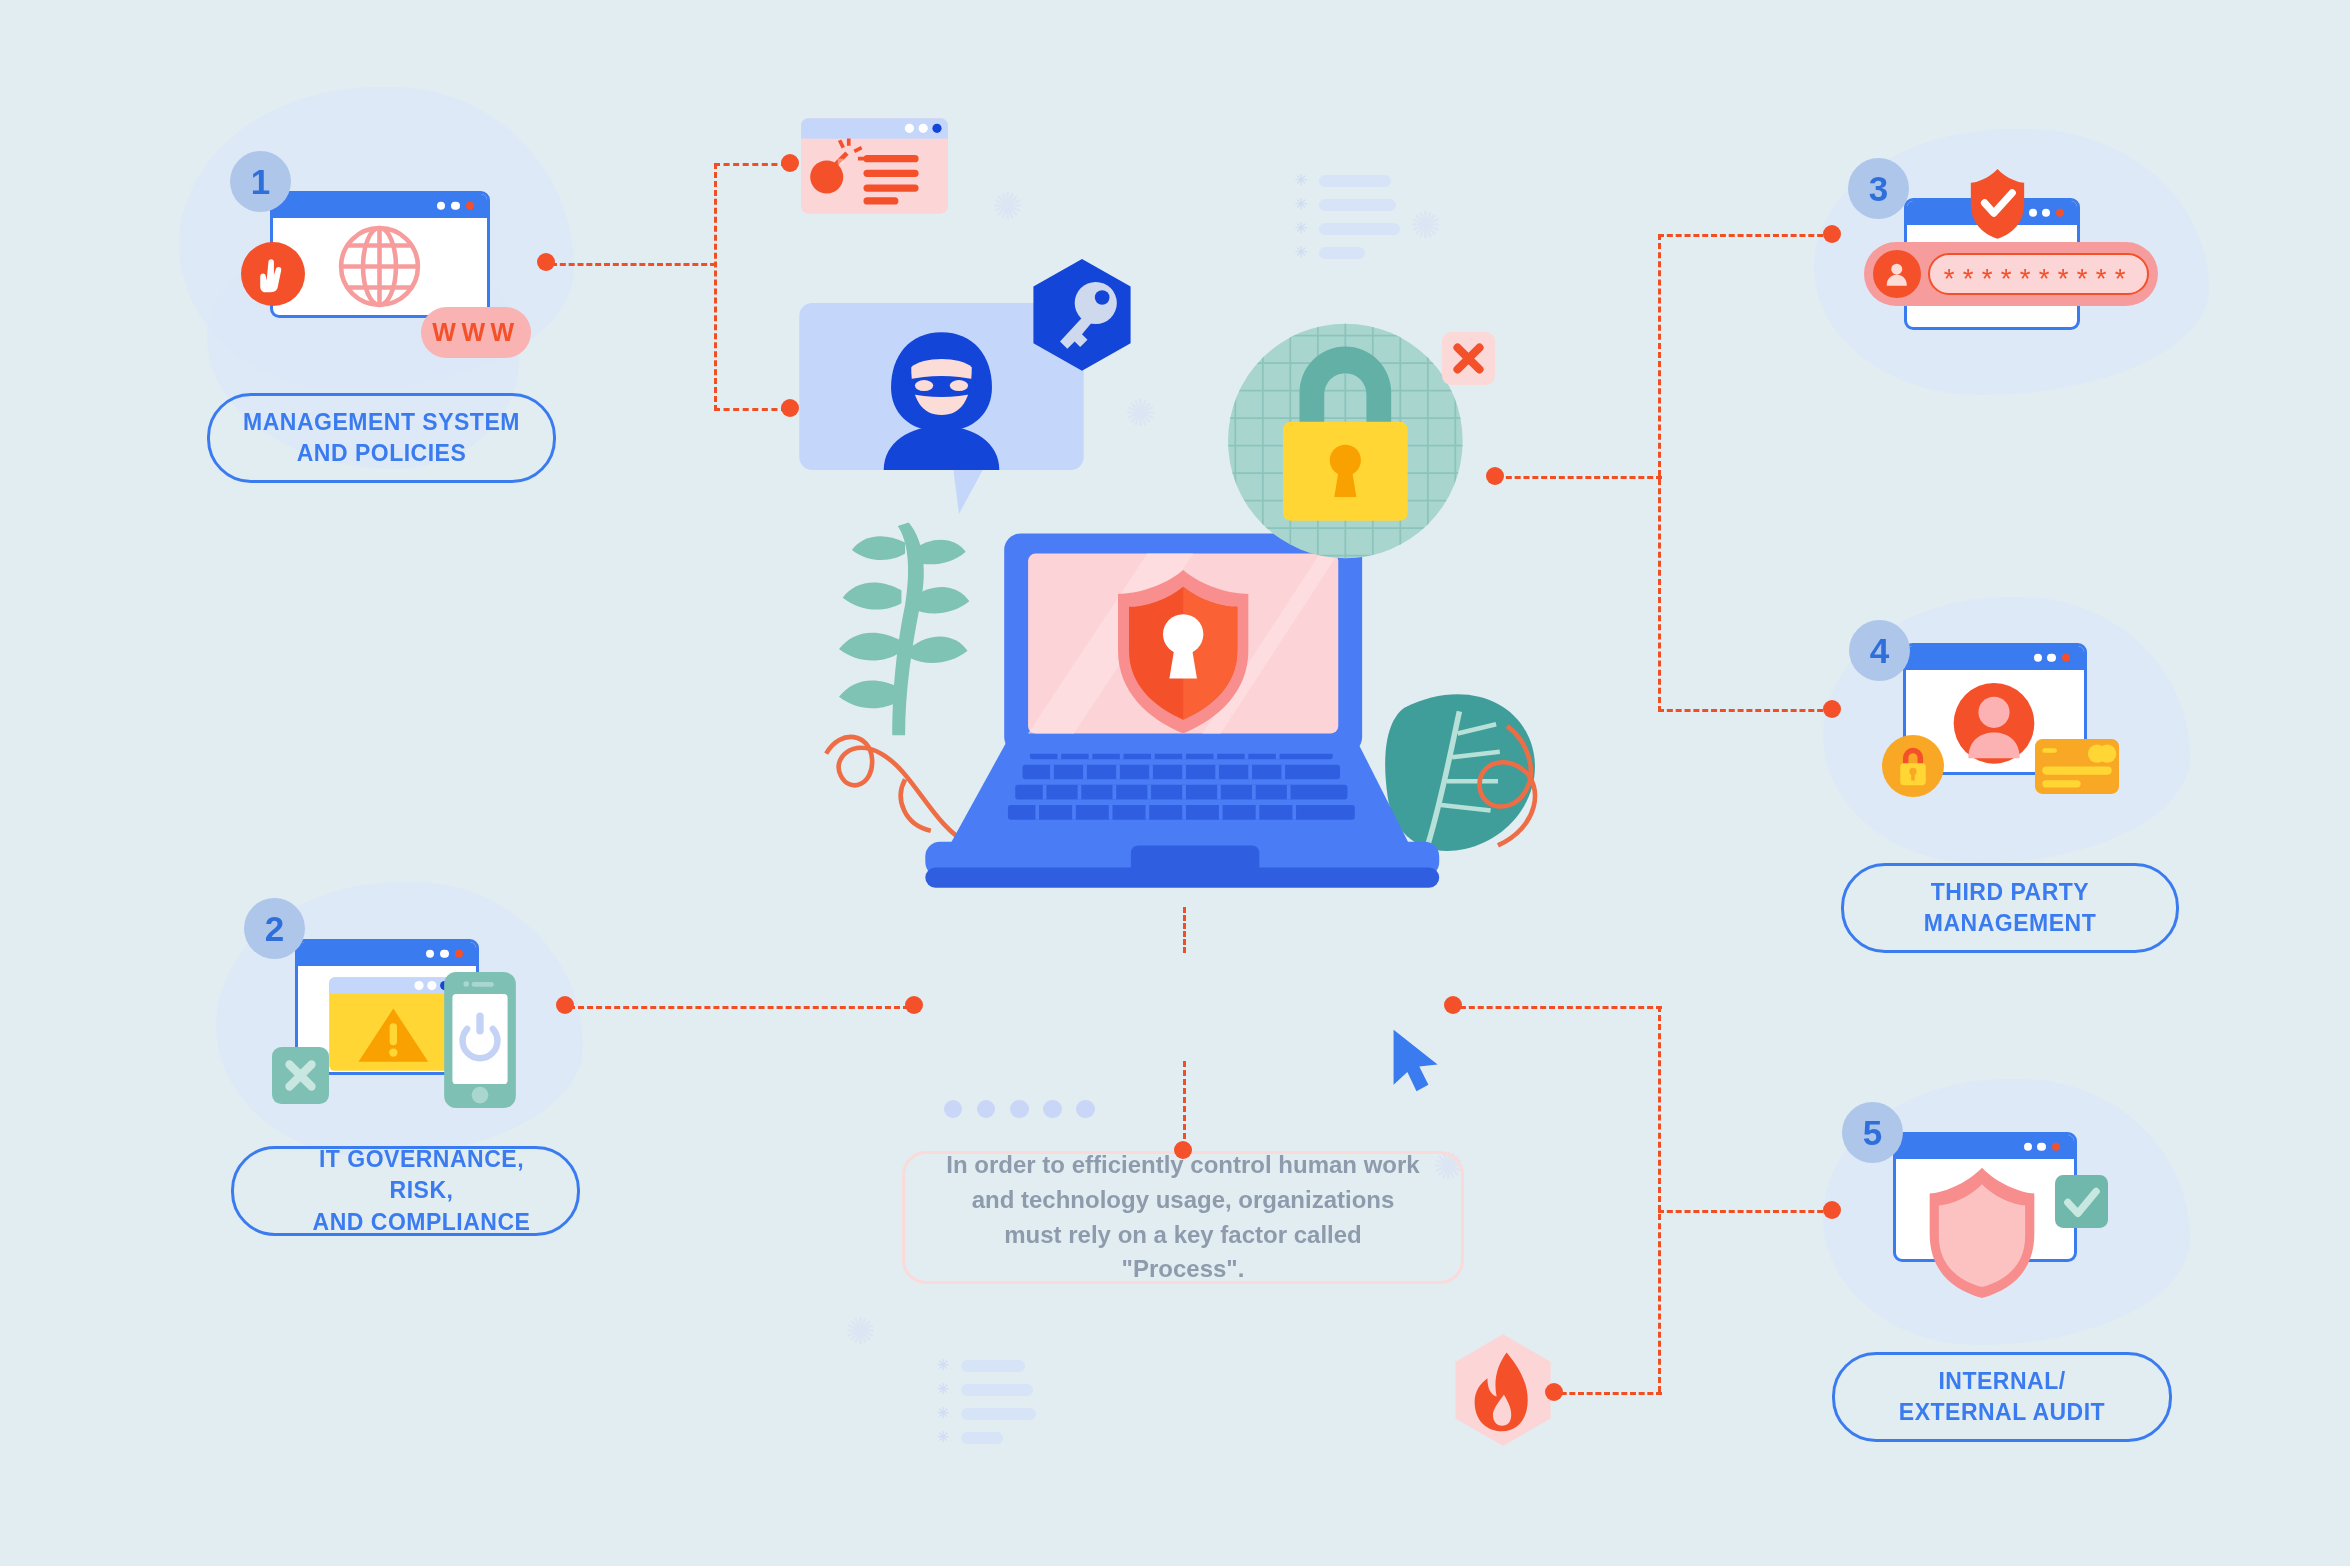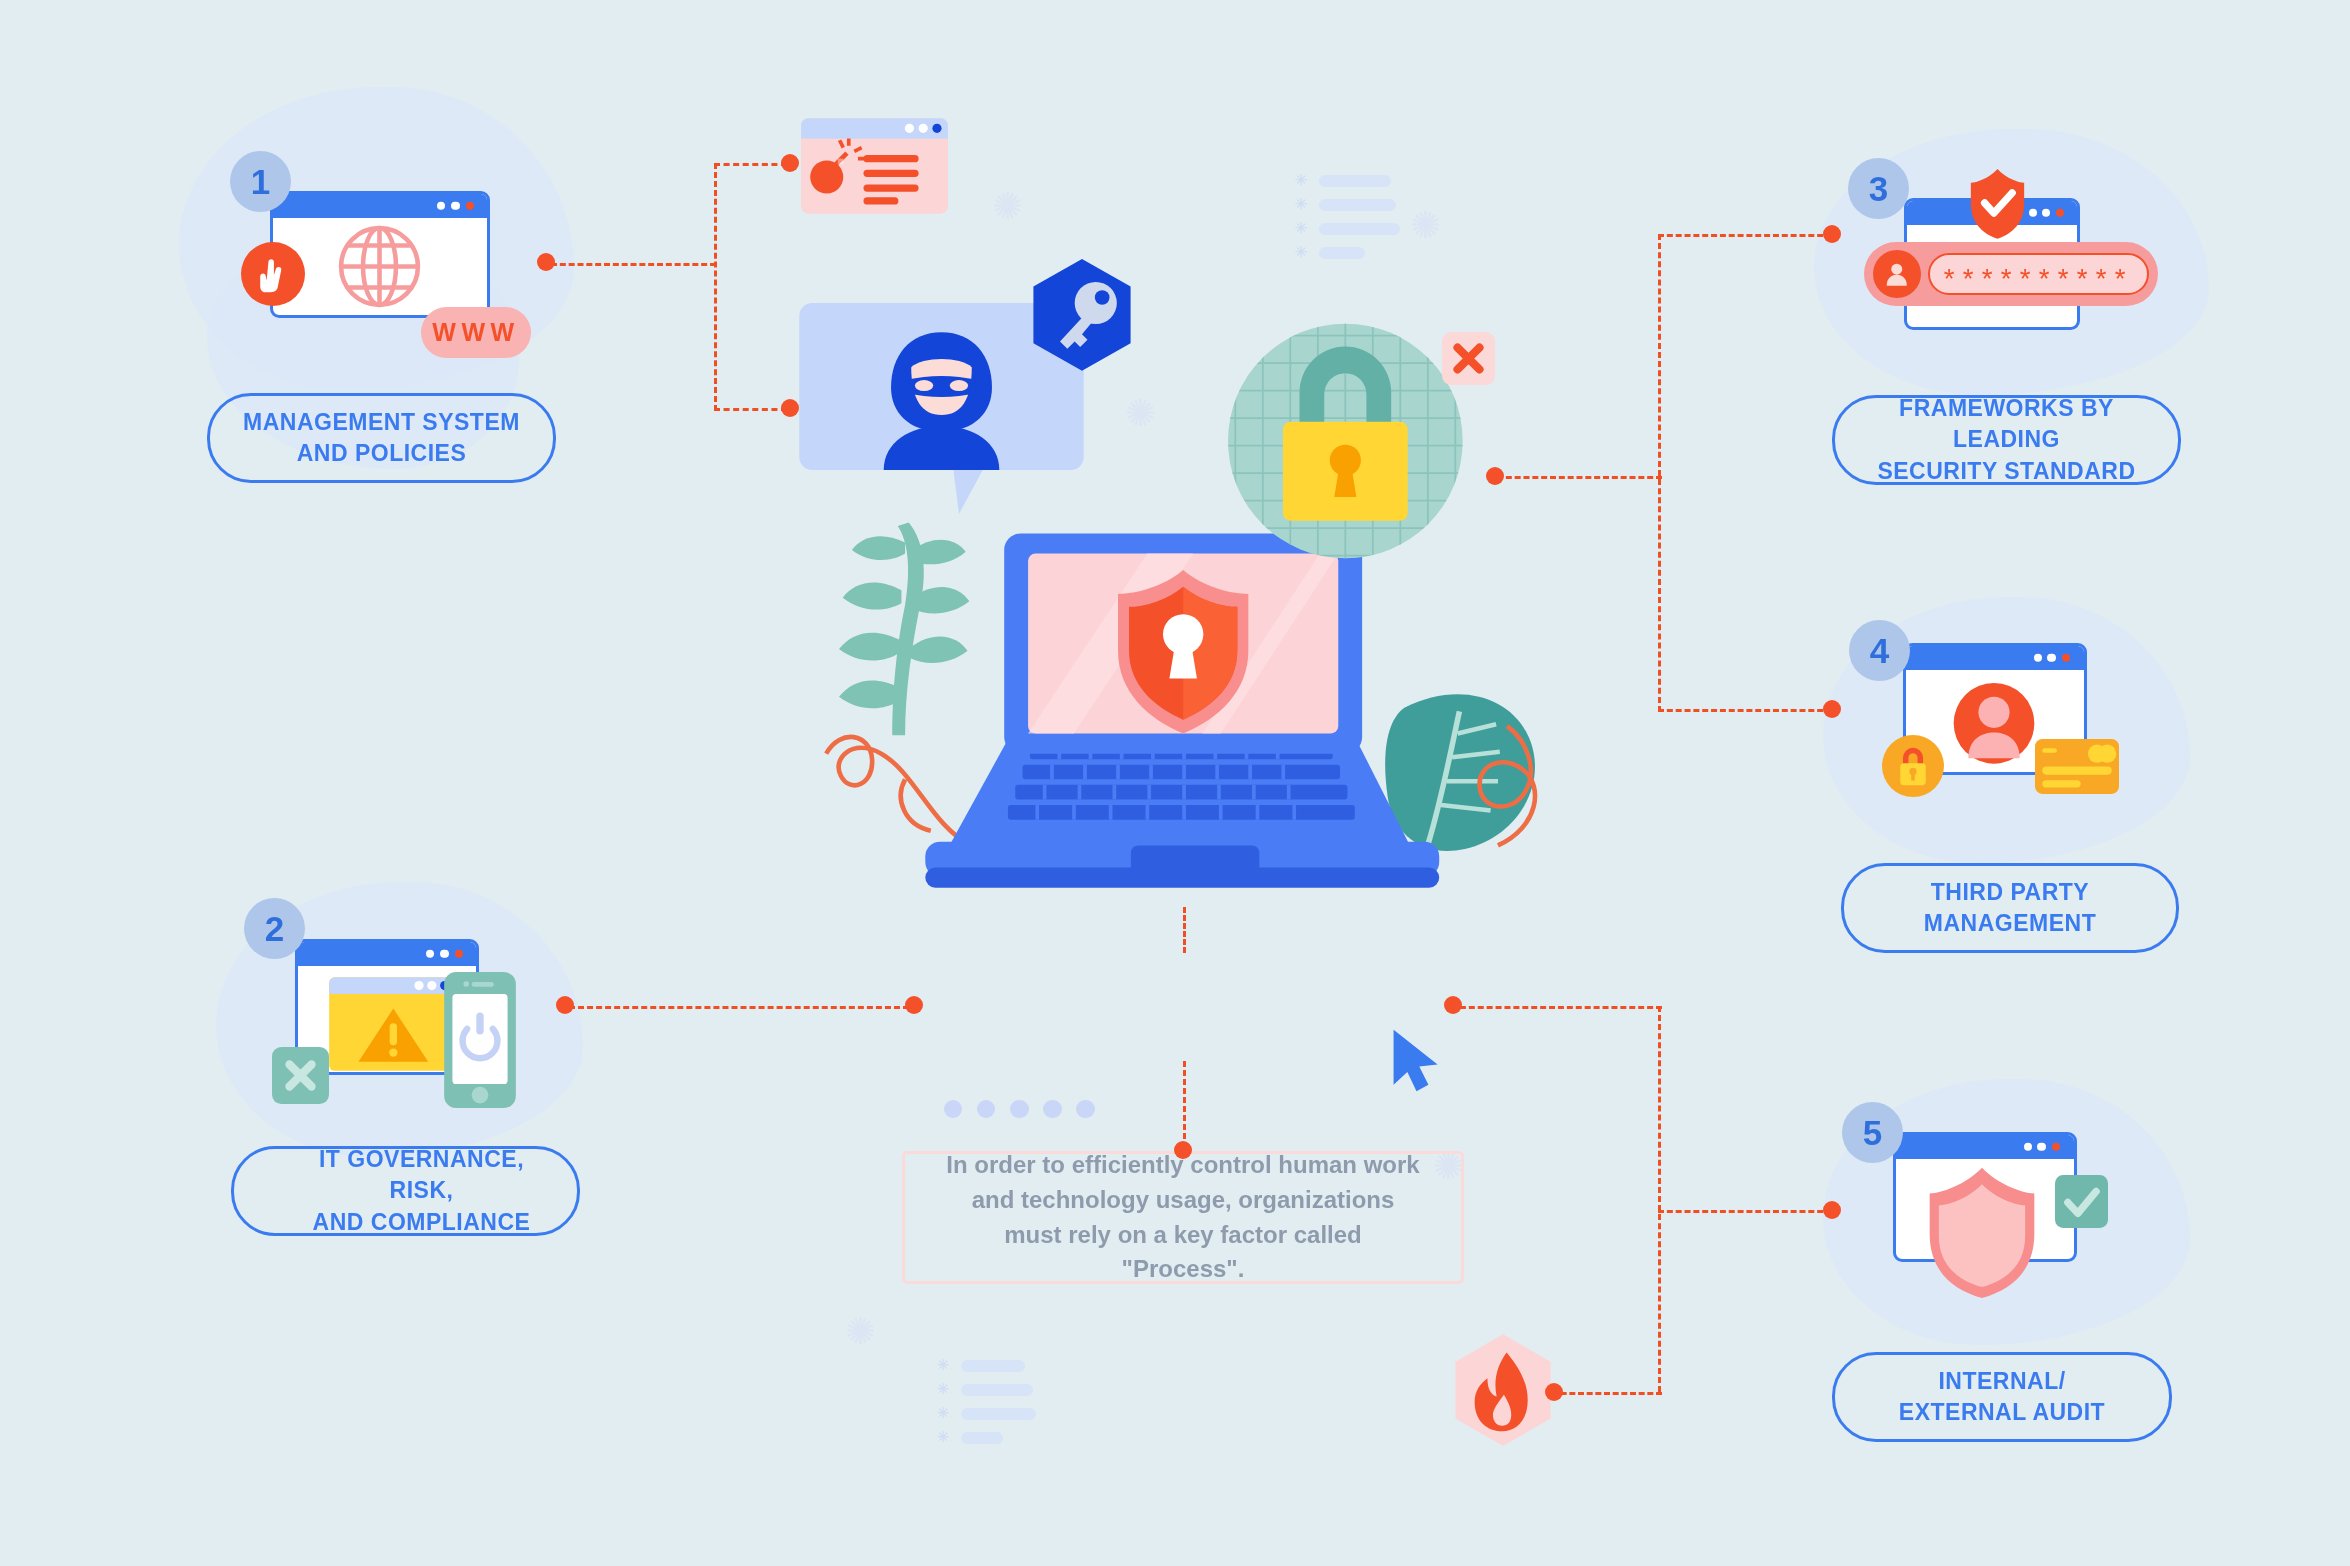--- a/index.html
+++ b/index.html
@@ -67,21 +67,21 @@
     background: #fcd5d6;
     border-radius: 37px;
     display: flex; align-items: center; justify-content: center;
     color: #f4502a;
     font-size: 53px; font-weight: 700; letter-spacing: 0.9px;
     z-index: 5;
   }
   #desc-box {
     position: absolute;
     border: 3.7px solid #fbdada;
-    border-radius: 5px;
+    border-radius: 24px;
     display: flex; align-items: center; justify-content: center;
     text-align: center;
     color: #8e9bad;
     font-weight: 700;
     font-size: 24px;
     line-height: 1.45;
     padding: 22px 37px;
     z-index: 4;
   }
 
@@ -427,24 +427,20 @@
     <div style="width:48px;height:48px;border-radius:50%;background:#f4502a;display:flex;align-items:center;justify-content:center;flex:none;">
       <svg width="27.5" height="27.5" viewBox="0 0 30 30">
           <circle cx="15" cy="10" r="6" fill="#fcdcd6"></circle>
           <path d="M4 28 C4 19 10 16 15 16 C20 16 26 19 26 28 Z" fill="#fcdcd6"></path>
         </svg>
     </div>
     <div style="flex:1;height:42px;margin-left:7.3px;border:2.8px solid #f4502a;border-radius:24px;background:#fcd5d6;display:flex;align-items:center;justify-content:center;overflow:hidden;">
       <span style="color:#f4502a;font-size:27.5px;letter-spacing:8.3px;line-height:1;transform:translateY(4.6px);">**********</span>
     </div>
   </div>
-  <div class="pill" style="left:1832px;top:395px;width:349px;height:90px;">
-    <span style="white-space:pre-line;">FRAMEWORKS BY LEADING
-SECURITY STANDARD</span>
-  </div>
 
   <div class="num-badge" style="left:1849px;top:620px;">4</div>
   <div class="win" style="left:1903px;top:643px;width:184px;height:132px;">
     <div class="win-bar">
       <span class="d" style="right:42px;"></span>
         <span class="d" style="right:28.5px;"></span>
       <span class="d" style="right:13.8px;background:#f4502a;"></span>
     </div>
     <svg width="176" height="103" viewBox="0 0 192 112" style="display:block;">
       <circle cx="96" cy="58" r="44" fill="#f4502a"></circle>

